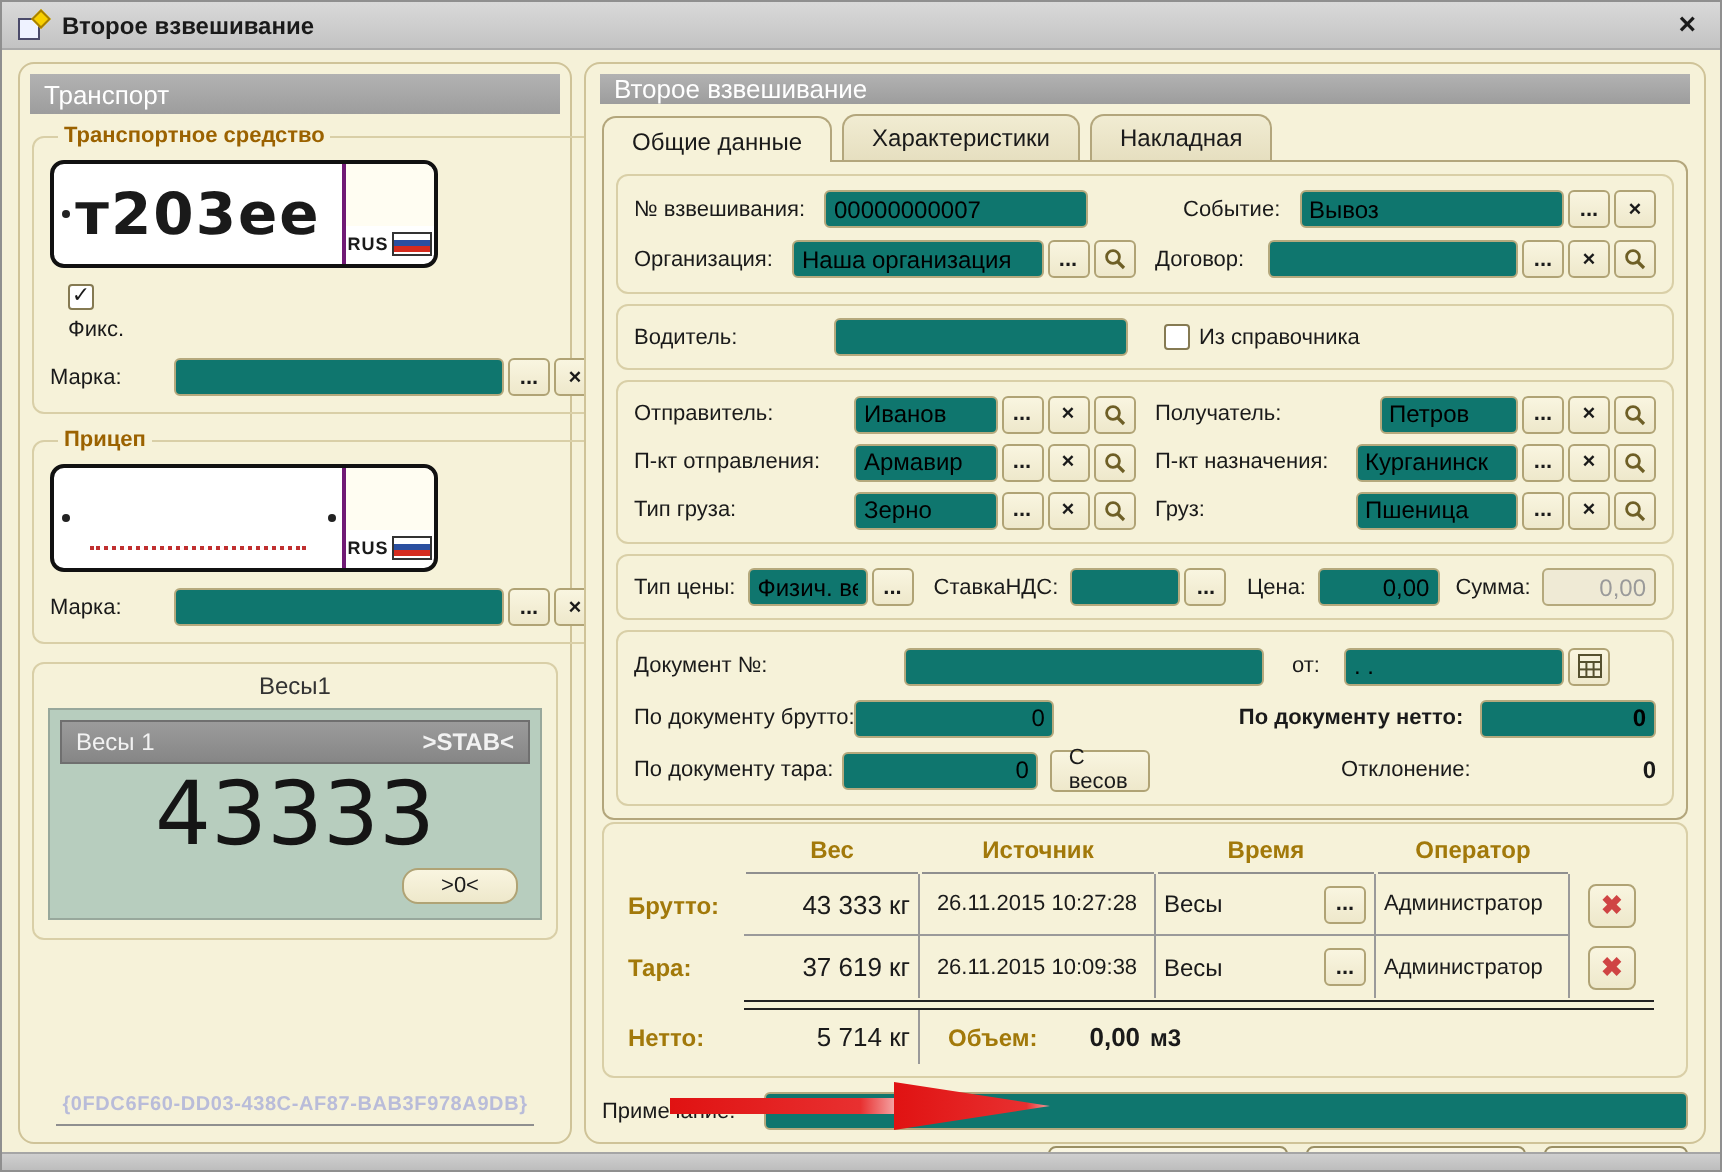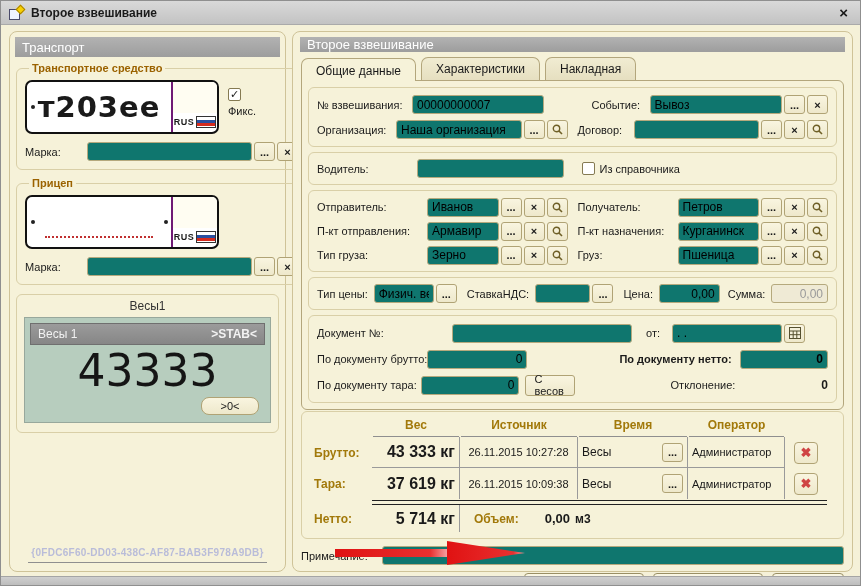--- a/index.html
+++ b/index.html
@@ -21,21 +21,21 @@
   #left-panel  { left:8px;  top:30px; width:277px; height:541px; padding:4px; display:flex; flex-direction:column; }
   #right-panel { left:291px; top:30px; width:561px; height:541px; padding:4px 6px; display:flex; flex-direction:column; }
 
   .graybar { height:20px; background:linear-gradient(#b2b2b2,#9d9d9d); color:#fff; font-size:13px;
              display:flex; align-items:center; padding:0 7px; margin:1px 1px 5px 1px; }
 
   fieldset.grp { border:1px solid #d9cfa7; border-radius:6px; margin:0 2px 7px 2px; padding:6px 8px 8px 8px; }
   fieldset.grp legend { color:#9b6200; font-weight:bold; font-size:11px; padding:0 3px; margin-left:4px; }
 
   
-  .plate-row { display:flex; align-items:flex-start; }
+  .plate-row { display:flex; align-items:flex-start;flex-direction:column; }
   .plate { width:194px; height:54px; border:2px solid #111; border-radius:7px; background:#fff; display:flex; overflow:hidden; }
   .plate-main { flex:1; position:relative; display:flex; align-items:center; justify-content:center; }
   .plate-main .bolt { position:absolute; width:4px; height:4px; border-radius:50%; background:#222; top:50%; margin-top:-2px; }
   .bolt.l { left:4px; } .bolt.r { right:3px; }
   .plate-num { font-size:29px; font-weight:bold; letter-spacing:1px; font-family:"DejaVu Sans", sans-serif; }
   .plate-blank-line { position:absolute; left:18px; right:18px; bottom:9px; border-bottom:2px dotted #c03030; }
   .plate-side { width:46px; border-left:2px solid #701a75; display:flex; flex-direction:column; }
   .plate-region { flex:1; background:#fffdf2; }
   .plate-country { height:19px; display:flex; align-items:center; justify-content:center; gap:2px; padding-bottom:2px; }
   .rus { font-size:9px; font-weight:bold; letter-spacing:0.5px; }
@@ -87,21 +87,21 @@
   .half { display:flex; align-items:center; flex:1; min-width:0; }
 
   
   .tablebox { border:1px solid #d9cfa7; border-radius:6px; margin:1px 2px 0 2px; padding:3px 8px 6px 8px; }
   .wtable { display:grid; grid-template-columns:62px 88px 118px 110px 97px 42px; align-items:stretch; }
   .th { color:#a2790a; font-weight:bold; font-size:12px; text-align:center; padding:3px 0 4px 0; border-bottom:1px solid #8f8f8f; margin:0 1px; }
   .tc { display:flex; align-items:center; min-height:31px; padding:1px 4px;text-align:center; }
   .sep { border-right:1px solid #9a9a9a; }
   .rowline { border-bottom:1px solid #9a9a9a; }
   .rlabel { color:#a2790a; font-weight:bold; font-size:12px; }
-  .wval { justify-content:flex-end; font-weight:bold; font-size:16px; }
+  .wval { justify-content:flex-end; font-weight:normal; font-size:13px; }
   .tval { justify-content:center; font-size:11px; }
   .sval { justify-content:space-between; font-size:12px; }
   .oval { font-size:11px; }
   .dline { grid-column:2 / 7; height:5px; border-top:1px solid #222; border-bottom:1px solid #222; margin-top:1px; }
   .btn-del { width:24px; height:22px; border:1px solid #b0a375; border-radius:4px; background:linear-gradient(#f9f5e0,#eee8cb);
              color:#cf4444; font-weight:bold; font-size:13px; display:flex; align-items:center; justify-content:center; margin:0 auto; cursor:default; }
   .vol-lbl { color:#a2790a; font-weight:bold; font-size:12px; }
   .vol-val { font-weight:bold; font-size:13px; margin-left:26px; }
   .vol-unit { font-weight:bold; font-size:12px; margin-left:5px; }
 
@@ -287,21 +287,21 @@
             <span class="btn-s">...</span>
             <span class="btn-s">×</span>
             <span class="btn-s">
                 <svg class="mag-svg" width="11" height="11" viewBox="0 0 11 11">
                   <circle cx="4.5" cy="4.5" r="3.2" fill="none" stroke="#6e5f26" stroke-width="1.4"></circle>
                   <line x1="7" y1="7" x2="10" y2="10" stroke="#6e5f26" stroke-width="1.6"></line>
                 </svg>
               </span>
           </div>
           <div class="half" style="margin-left:10px;">
-            <span class="lbl" style="width:100px;">Получатель:</span>
+            <span class="lbl" style="width:112px;">Получатель:</span>
             <input class="tb" style="flex: 1 1 0%;" value="Петров">
             <span class="btn-s">...</span>
             <span class="btn-s">×</span>
             <span class="btn-s">
                 <svg class="mag-svg" width="11" height="11" viewBox="0 0 11 11">
                   <circle cx="4.5" cy="4.5" r="3.2" fill="none" stroke="#6e5f26" stroke-width="1.4"></circle>
                   <line x1="7" y1="7" x2="10" y2="10" stroke="#6e5f26" stroke-width="1.6"></line>
                 </svg>
               </span>
           </div>

